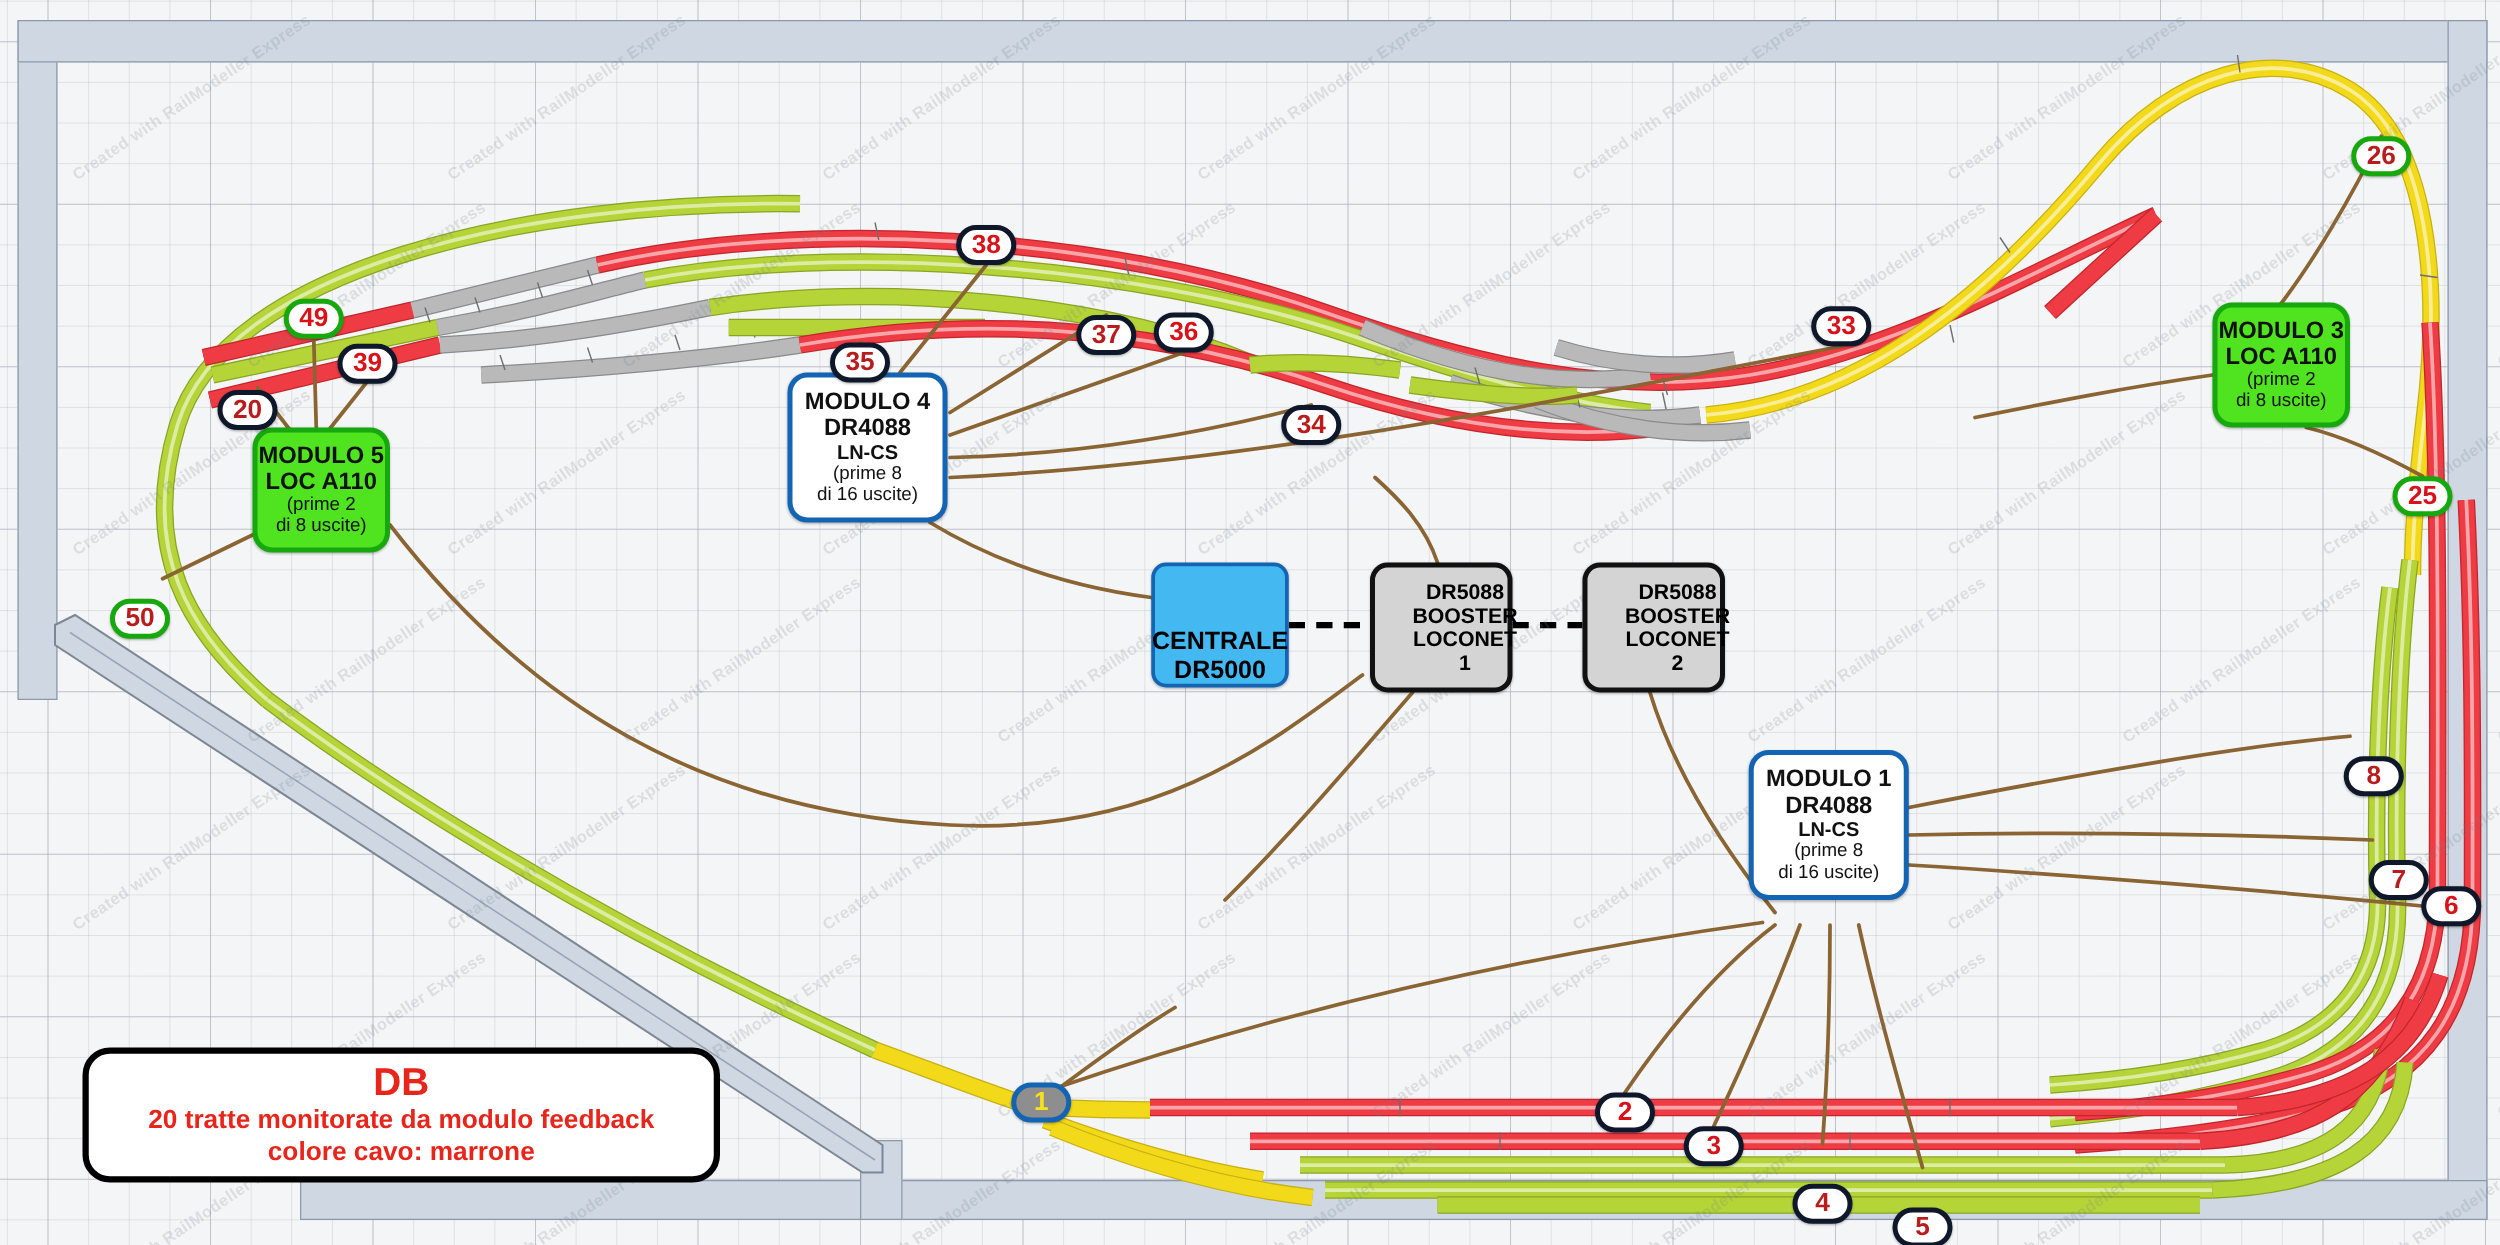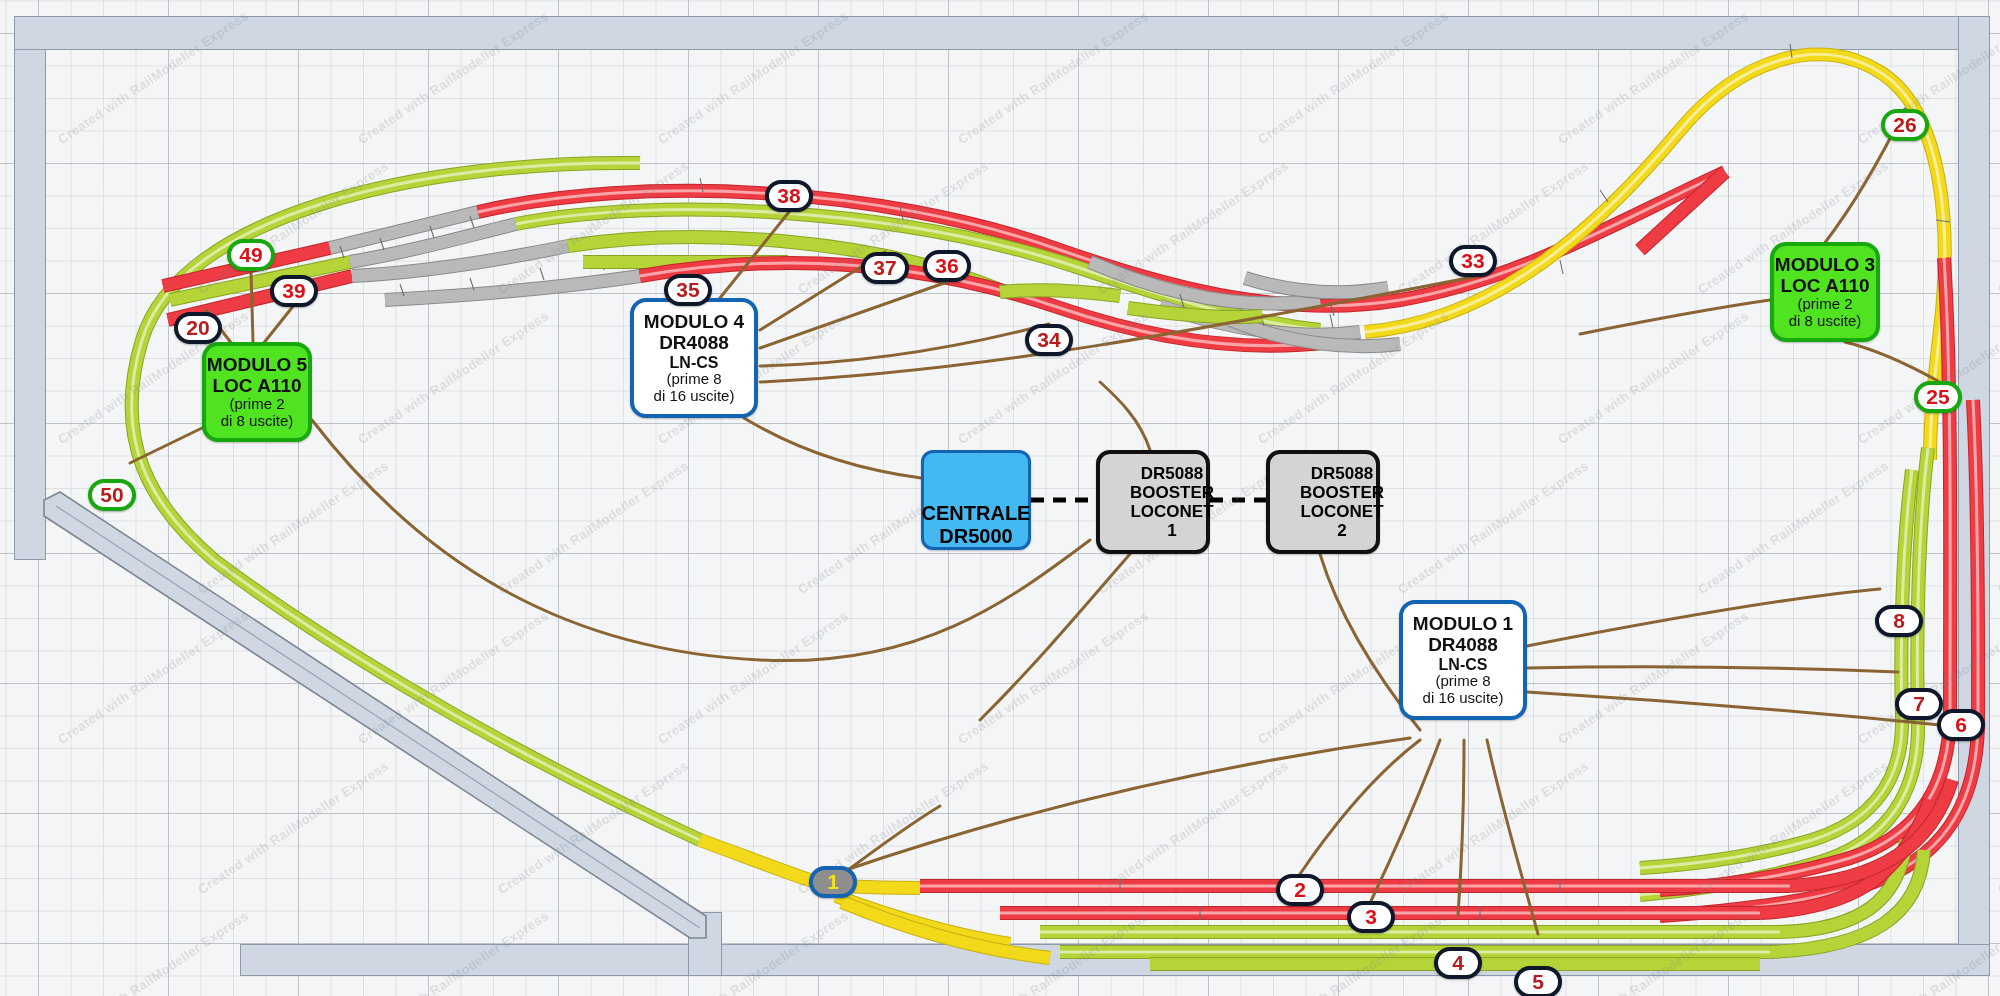--- a/index.html
+++ b/index.html
@@ -444,20 +444,25 @@
         <div class="l4">1</div>
       </div>
       <div class="box box-grey" style="left: 1266px; top: 450px; width: 114px; height: 104px;">
         <div class="l1">DR5088</div>
         <div class="l2">BOOSTER</div>
         <div class="l3">LOCONET</div>
         <div class="l4">2</div>
       </div>
     </div>
 
+  <div class="legend" style="left:66px;top:838px;width:510px;height:108px;">
+    <div class="t1">DB</div>
+    <div class="t2">20 tratte monitorate da modulo feedback</div>
+    <div class="t3">colore cavo: marrone</div>
+  </div>
 
   <div id="markers">
       <div class="mk g tr" style="left: 251px; top: 255px;">49</div>
       <div class="mk b tg" style="left: 198px; top: 296px;">20</div>
       <div class="mk b tr" style="left: 294px; top: 291px;">39</div>
       <div class="mk g tg" style="left: 112px; top: 463px;">50</div>
       <div class="mk b tr" style="left: 789px; top: 196px;">38</div>
       <div class="mk b tg" style="left: 885px; top: 236px;">37</div>
       <div class="mk b tr" style="left: 947px; top: 266px;">36</div>
       <div class="mk b tg" style="left: 688px; top: 258px;">35</div>

